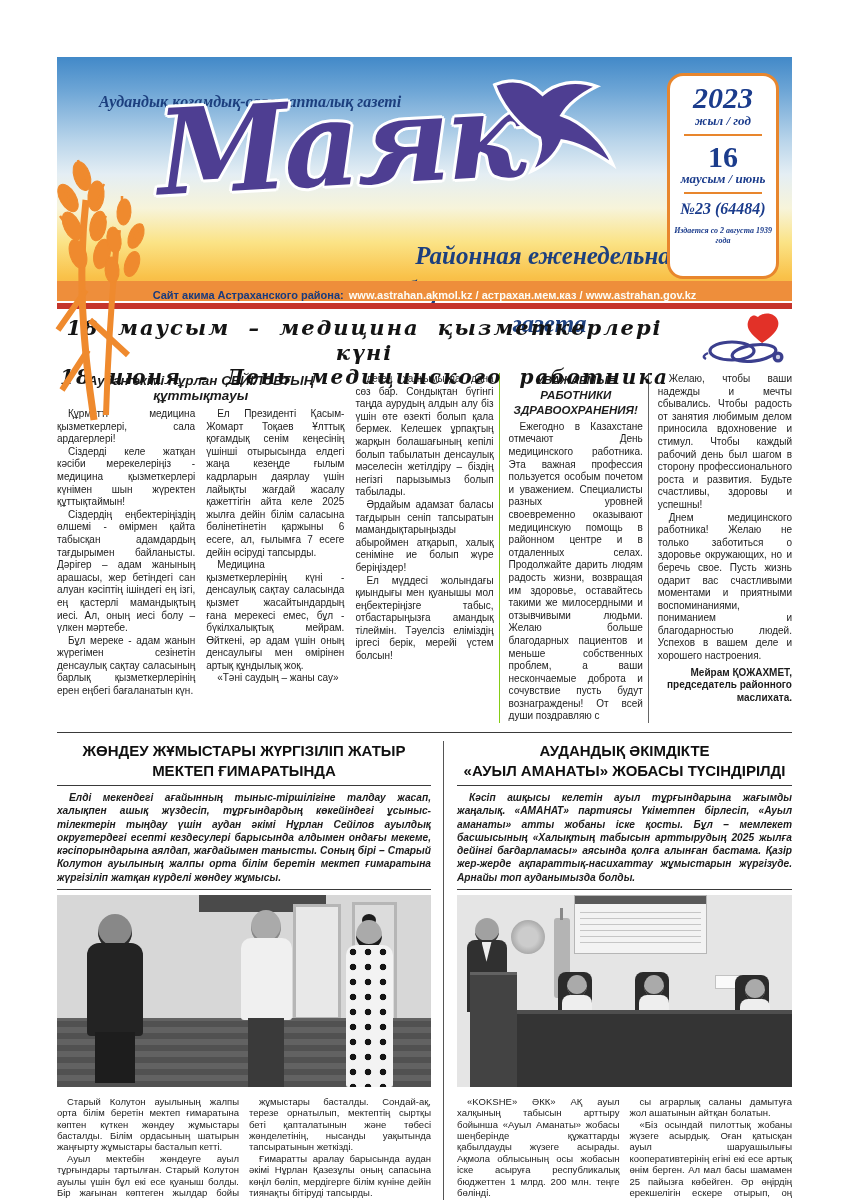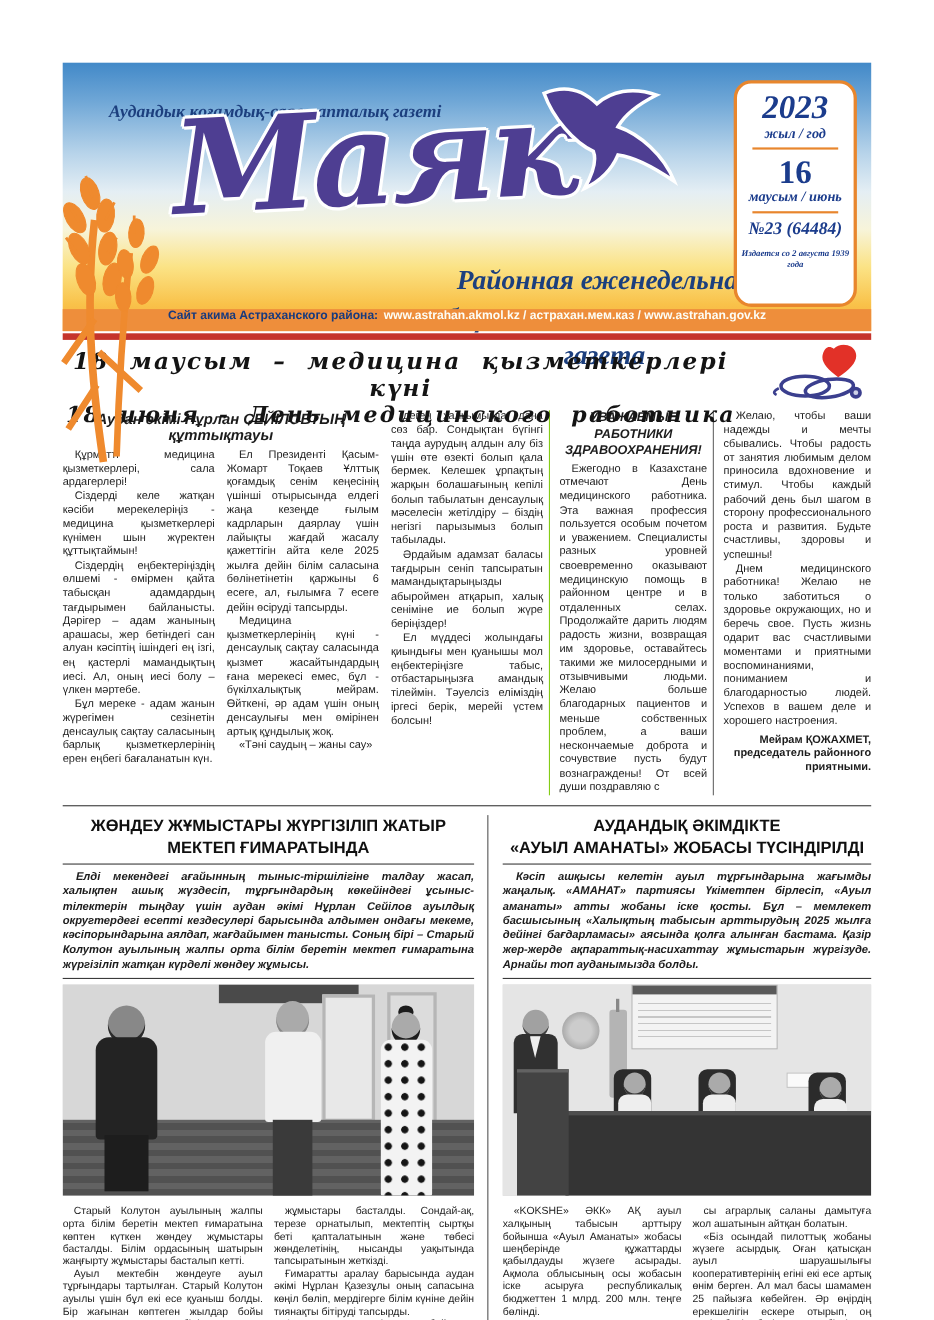--- a/index.html
+++ b/index.html
@@ -24,21 +24,21 @@
   .datebox{position:absolute;right:13px;top:16px;width:112px;height:206px;
     background:#fff;border:3px solid #e8862d;border-radius:16px;text-align:center;
     color:#1b3c8c;font-family:"Liberation Serif",serif;padding:6px 4px;box-sizing:border-box;}
   .db-year{font-size:30px;font-weight:bold;font-style:italic;line-height:1.05;}
   .db-sub{font-size:13px;font-weight:bold;font-style:italic;line-height:1.1;}
   .db-hr{border:none;border-top:2px solid #e8862d;margin:6px 10px;}
   .db-day{font-size:30px;font-weight:bold;line-height:1.0;}
   .db-num{font-size:16px;font-weight:bold;font-style:italic;margin-top:6px;}
   .db-since{font-size:8px;font-weight:bold;font-style:italic;margin-top:8px;line-height:1.2;}
   .sitebar{position:absolute;left:0;bottom:0;width:100%;height:20px;background:#ee8e3b;
-    display:flex;align-items:flex-start;justify-content:center;font-size:11px;white-space:nowrap;}
+    display:flex;align-items:flex-end;justify-content:center;font-size:11px;white-space:nowrap;}
   .sitebar b{color:#173a7e;margin-right:5px;}
   .sitebar span{color:#fdfdf6;font-weight:bold;}
   .redrule{position:absolute;left:57px;top:303px;width:735px;height:6px;background:#c5342b;}
 
   
   .wheat{position:absolute;left:48px;top:140px;width:120px;height:290px;z-index:3;}
 
   
   .content{position:absolute;left:57px;top:315px;width:735px;}
   .banner{position:relative;text-align:center;padding-right:120px;height:52px;}
@@ -216,21 +216,21 @@
       </div>
       <div class="gc gc4">
         <p class="ru-title">УВАЖАЕМЫЕ РАБОТНИКИ ЗДРАВООХРАНЕНИЯ!</p>
         <p>Ежегодно в Казахстане отмечают День медицинского работника. Эта важная профессия пользуется особым почетом и уважением. Специалисты разных уровней своевременно оказывают медицинскую помощь в районном центре и в отдаленных селах. Продолжайте дарить людям радость жизни, возвращая им здоровье, оставайтесь такими же милосердными и отзывчивыми людьми. Желаю больше благодарных пациентов и меньше собственных проблем, а ваши нескончаемые доброта и сочувствие пусть будут вознаграждены! От всей души поздравляю с</p>
       </div>
       <div class="gc gc5">
         <p>Желаю, чтобы ваши надежды и мечты сбывались. Чтобы радость от занятия любимым делом приносила вдохновение и стимул. Чтобы каждый рабочий день был шагом в сторону профессионального роста и развития. Будьте счастливы, здоровы и успешны!</p>
         <p>Днем медицинского работника! Желаю не только заботиться о здоровье окружающих, но и беречь свое. Пусть жизнь одарит вас счастливыми моментами и приятными воспоминаниями, пониманием и благодарностью людей. Успехов в вашем деле и хорошего настроения.</p>
         <p class="sig">Мейрам ҚОЖАХМЕТ,</p>
         <p class="sig" style="margin-top:0!important">председатель районного</p>
-        <p class="sig" style="margin-top:0!important">приятными.</p>
+        <p class="sig" style="margin-top:0!important">маслихата.</p>
       </div>
     </div>
 
     <hr class="sep">
 
     <div class="articles">
 
       <div class="article">
         <div class="headline">
           <div>ЖӨНДЕУ ЖҰМЫСТАРЫ ЖҮРГІЗІЛІП ЖАТЫР</div>

